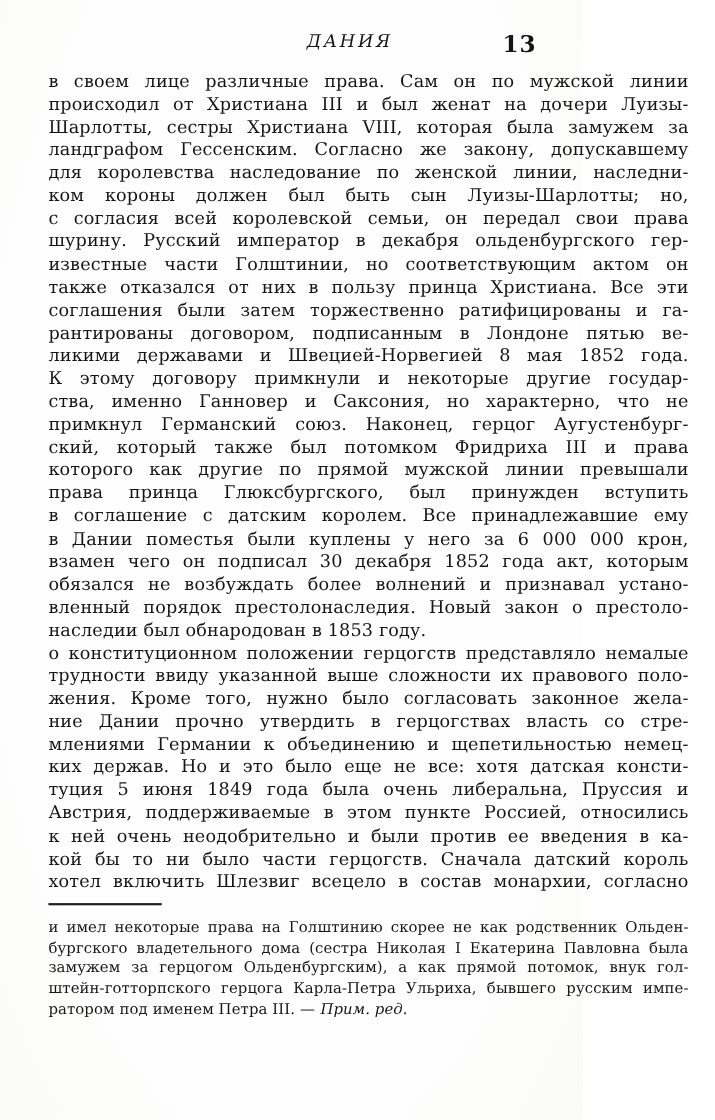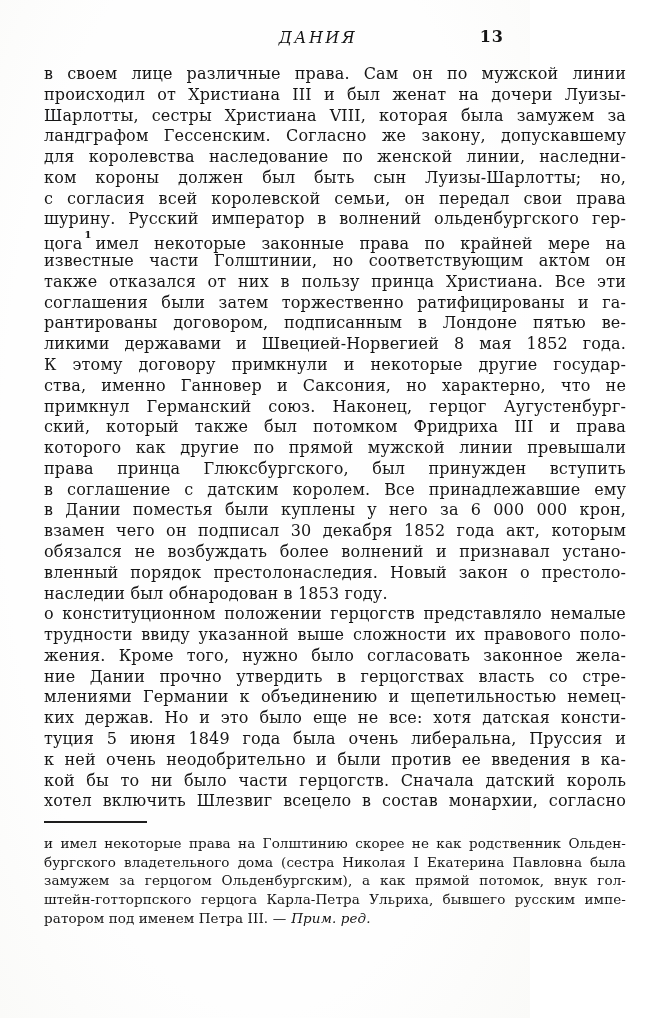--- a/index.html
+++ b/index.html
@@ -25,22 +25,22 @@
     position: absolute;
     left: 318px; top: 28px;
     transform: translateX(-50%);
     font-style: italic;
     font-size: 16px;
     letter-spacing: 2.5px;
     white-space: nowrap;
   }
   .runhead .pagenum {
     position: absolute;
-    right: 26px; top: 27px;
-    font-size: 16px;
+    right: 42px; top: 27px;
+    font-size: 21px;
     font-weight: bold;
     letter-spacing: 1px;
   }
   
   .bodytext {
     margin: 16px 8px 0 44px;
     width: 582px;
     font-size: 16px;
     line-height: 20.79px;
     letter-spacing: 0.15px;
@@ -96,23 +96,22 @@
   </div>
 
   <div class="bodytext">
     <div class="ln">в своем лице различные права. Сам он по мужской линии</div>
     <div class="ln">происходил от Христиана III и был женат на дочери Луизы-</div>
     <div class="ln">Шарлотты, сестры Христиана VIII, которая была замужем за</div>
     <div class="ln">ландграфом Гессенским. Согласно же закону, допускавшему</div>
     <div class="ln">для королевства наследование по женской линии, наследни-</div>
     <div class="ln">ком короны должен был быть сын Луизы-Шарлотты; но,</div>
     <div class="ln">с согласия всей королевской семьи, он передал свои права</div>
-    <div class="ln">шурину. Русский император в волнений ольденбургского гер-</div>
+    <div class="ln">шурину. Русский император в декабря ольденбургского гер-</div>
 
-    <div class="ln"><span>цога</span><sup class="fnref">1</sup><span>имел некоторые законные права по крайней мере на</span></div>
 
     <div class="ln">известные части Голштинии, но соответствующим актом он</div>
     <div class="ln">также отказался от них в пользу принца Христиана. Все эти</div>
     <div class="ln">соглашения были затем торжественно ратифицированы и га-</div>
     <div class="ln">рантированы договором, подписанным в Лондоне пятью ве-</div>
     <div class="ln">ликими державами и Швецией-Норвегией 8 мая 1852 года.</div>
     <div class="ln">К этому договору примкнули и некоторые другие государ-</div>
     <div class="ln">ства, именно Ганновер и Саксония, но характерно, что не</div>
     <div class="ln">примкнул Германский союз. Наконец, герцог Аугустенбург-</div>
     <div class="ln">ский, который также был потомком Фридриха III и права</div>
@@ -127,20 +126,21 @@
     <div class="ln last">наследии был обнародован в 1853 году.</div>
 
 
     <div class="ln">о конституционном положении герцогств представляло немалые</div>
     <div class="ln">трудности ввиду указанной выше сложности их правового поло-</div>
     <div class="ln">жения. Кроме того, нужно было согласовать законное жела-</div>
     <div class="ln">ние Дании прочно утвердить в герцогствах власть со стре-</div>
     <div class="ln">млениями Германии к объединению и щепетильностью немец-</div>
     <div class="ln">ких держав. Но и это было еще не все: хотя датская консти-</div>
     <div class="ln">туция 5 июня 1849 года была очень либеральна, Пруссия и</div>
+    <div class="ln">Австрия, поддерживаемые в этом пункте Россией, относились</div>
     <div class="ln">к ней очень неодобрительно и были против ее введения в ка-</div>
     <div class="ln">кой бы то ни было части герцогств. Сначала датский король</div>
     <div class="ln">хотел включить Шлезвиг всецело в состав монархии, согласно</div>
   </div>
 
   <div class="fn-rule"></div>
 
   <div class="footnote">
     <div class="fn-ln">и имел некоторые права на Голштинию скорее не как родственник Ольден-</div>
     <div class="fn-ln">бургского владетельного дома (сестра Николая I Екатерина Павловна была</div>

